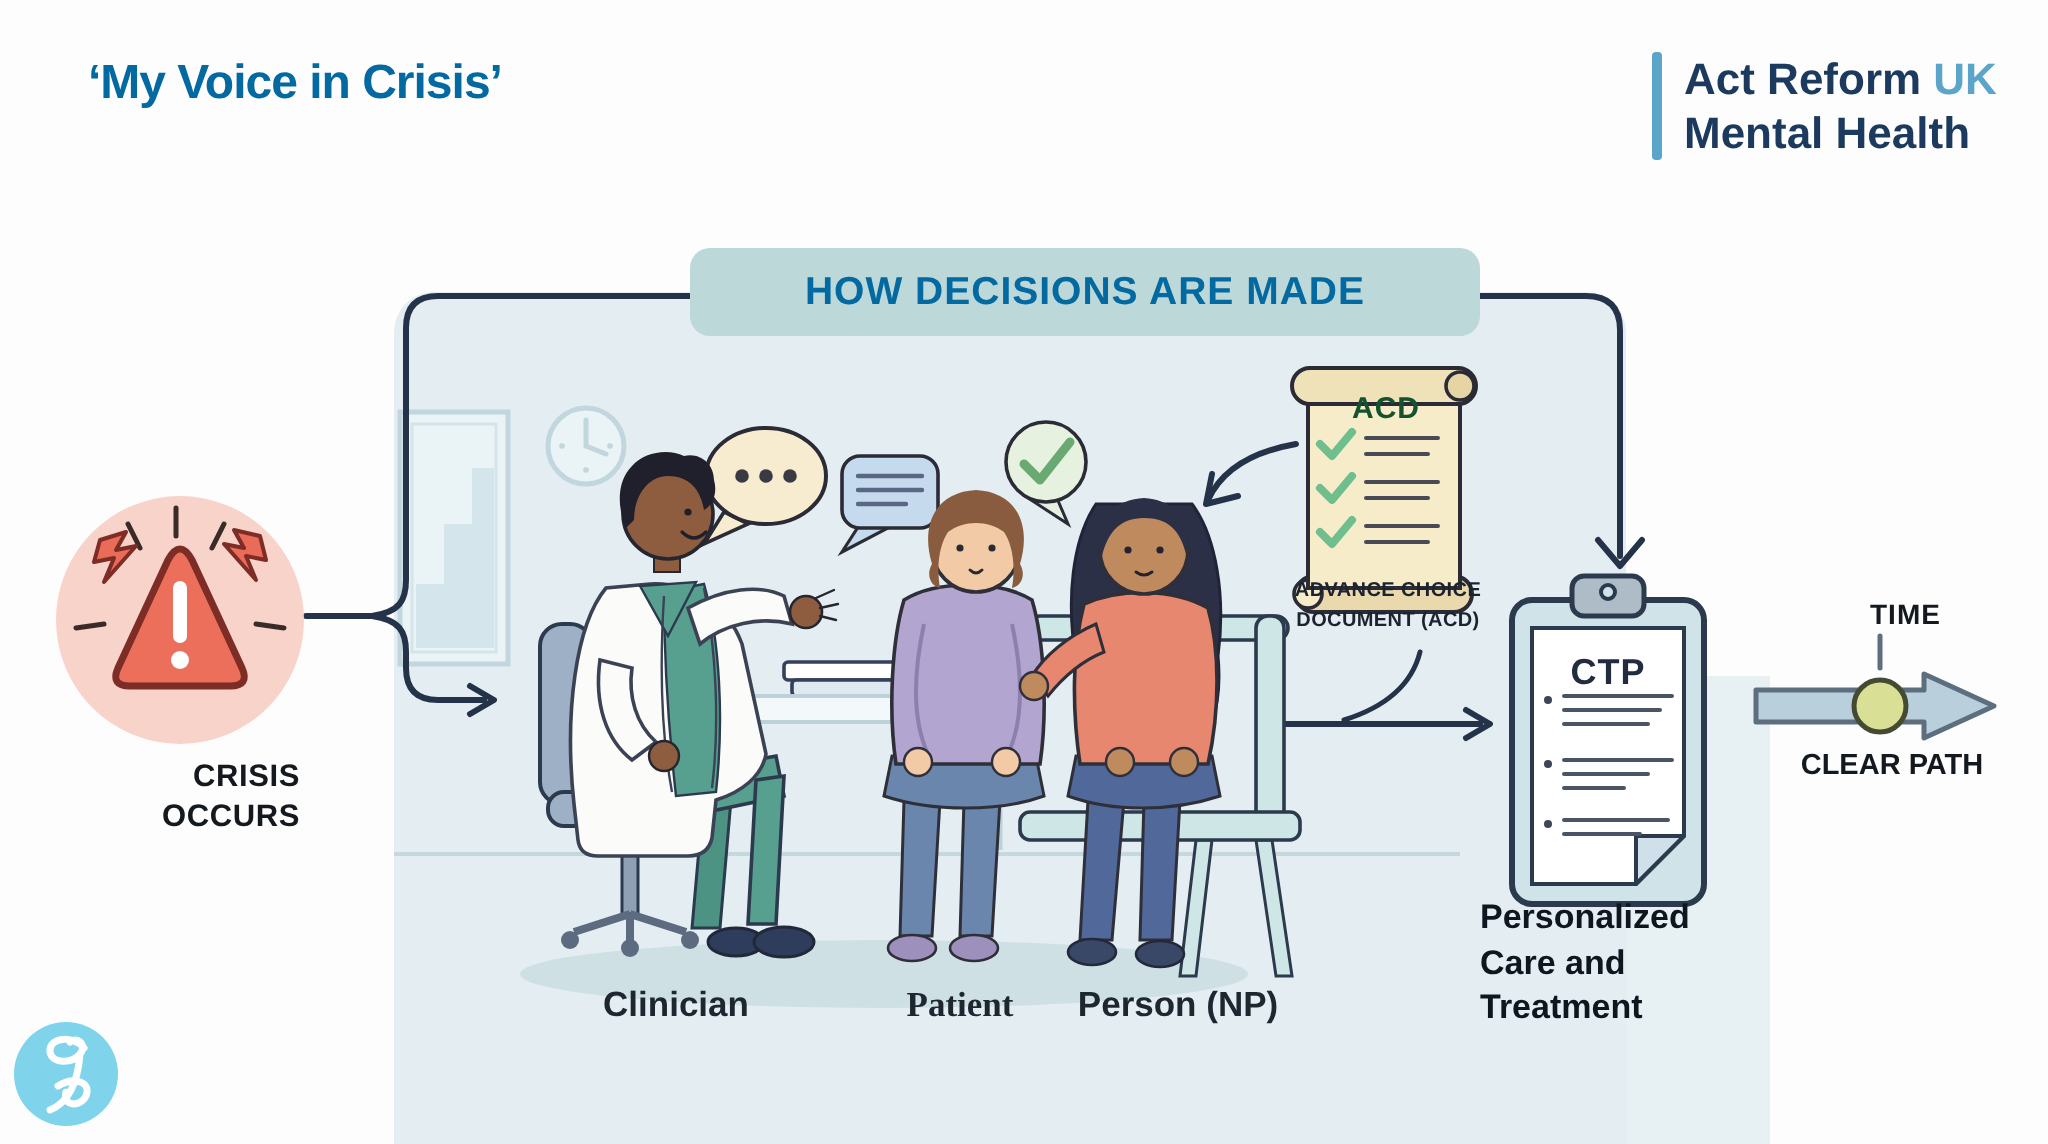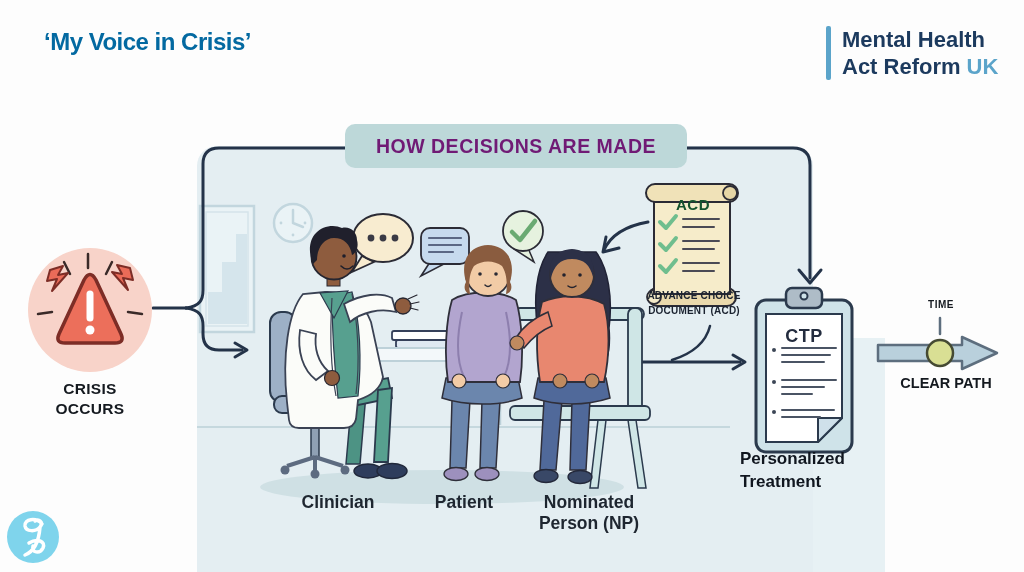--- a/index.html
+++ b/index.html
@@ -12,35 +12,35 @@
   #ctp-panel{left:813px;top:338px;width:72px;height:234px;background:#e7f1f4;z-index:0;}
   
   #art{left:0;top:0;width:1024px;height:572px;z-index:1;pointer-events:none;}
   
   .txt{z-index:2;color:#14191f;font-weight:bold;}
   #page-title{left:44px;top:28px;font-size:24px;letter-spacing:-0.5px;color:#0369a1;}
   #brand{left:826px;top:26px;display:flex;align-items:stretch;}
   #brand .bar{width:5px;background:#5ba4ca;margin-right:11px;border-radius:2px;}
   #brand .bt{font-size:22px;line-height:27px;font-weight:bold;color:#1c3a5e;}
   #brand .accent{color:#5ba4ca;margin-left:6px;}
-  #badge{left:345px;top:124px;width:342px;height:44px;background:#bdd8d9;border-radius:10px;
+  #badge{left:345px;top:124px;width:395px;height:44px;background:#bdd8d9;border-radius:10px;
          display:flex;align-items:center;justify-content:center;font-size:19.5px;
-         letter-spacing:.5px;color:#701a75;}
-  #crisis-label{left:30px;top:379px;width:120px;text-align:center;font-size:15.5px;
+         letter-spacing:.5px;color:#0369a1;}
+  #crisis-label{left:30px;top:379px;width:120px;text-align:right;font-size:15.5px;
                 line-height:20px;letter-spacing:.3px;}
   .person-lbl{width:120px;text-align:center;font-size:17.5px;line-height:21px;color:#1e2630;}
   #lbl-clinician{left:278px;top:492px;}
-  #lbl-patient{left:404px;top:492px;}
+  #lbl-patient{left:420px;top:492px;font-family:Liberation Serif, serif;}
   #lbl-np{left:524px;top:492px;width:130px;}
   #acd-title{left:668px;top:196px;width:50px;text-align:center;font-size:15px;color:#14532d;letter-spacing:.5px;}
   #acd-caption{left:627px;top:288px;width:134px;text-align:center;font-size:10px;
                line-height:15px;letter-spacing:.2px;color:#1b2330;}
   #ctp-title{left:779px;top:326px;width:50px;text-align:center;font-size:18px;color:#232c3e;letter-spacing:.5px;}
   #ctp-caption{left:740px;top:448px;width:130px;text-align:left;font-size:17px;line-height:22.5px;color:#10161f;}
-  #time-label{left:915px;top:299px;width:52px;text-align:center;font-size:10px;letter-spacing:.5px;}
+  #time-label{left:935px;top:299px;width:52px;font-size:14px;letter-spacing:.5px;}
   #clear-label{left:880px;top:374px;width:132px;text-align:center;font-size:14.5px;line-height:19px;}
 </style>
 </head>
 <body>
 
 <div class="abs" id="main-panel"></div>
 <div class="abs" id="ctp-panel"></div>
 
 <svg class="abs" id="art" viewBox="0 0 1024 572">
 
@@ -234,47 +234,47 @@
     <circle cx="33" cy="537" r="26" fill="#7fd4ec"></circle>
     <path d="M 42,524 C 36,517 24,519 25,526 C 26,532 36,532 40,527 C 44,522 38,518 35,521 M 40,527 C 39,540 35,551 25,555 M 29,543 C 37,538 46,541 43,548 C 40,554 31,553 33,546" stroke="#ffffff" stroke-width="3.5" fill="none" stroke-linecap="round"></path>
   </g>
 </svg>
 
 <div class="abs txt" id="page-title">‘My Voice in Crisis’</div>
 
 <div class="abs" id="brand">
   <div class="bar"></div>
   <div class="bt">
+    <div><span>Act Reform</span><span class="accent">UK</span></div>
     <div>Mental Health</div>
-    <div><span>Act Reform</span><span class="accent">UK</span></div>
   </div>
 </div>
 
 <div class="abs txt" id="badge">HOW DECISIONS ARE MADE</div>
 
 <div class="abs txt" id="crisis-label">
   <div>CRISIS</div>
   <div>OCCURS</div>
 </div>
 
 <div class="abs txt person-lbl" id="lbl-clinician">Clinician</div>
 <div class="abs txt person-lbl" id="lbl-patient">Patient</div>
 <div class="abs txt person-lbl" id="lbl-np">
-  <div>Nominated</div>
   <div>Person (NP)</div>
 </div>
 
 <div class="abs txt" id="acd-title">ACD</div>
 <div class="abs txt" id="acd-caption">
   <div>ADVANCE CHOICE</div>
   <div>DOCUMENT (ACD)</div>
 </div>
 
 <div class="abs txt" id="ctp-title">CTP</div>
 <div class="abs txt" id="ctp-caption">
   <div>Personalized</div>
+  <div>Care and</div>
   <div>Treatment</div>
 </div>
 
 <div class="abs txt" id="time-label">TIME</div>
 <div class="abs txt" id="clear-label">
   <div>CLEAR PATH</div>
 </div>
 
 </body></html>

